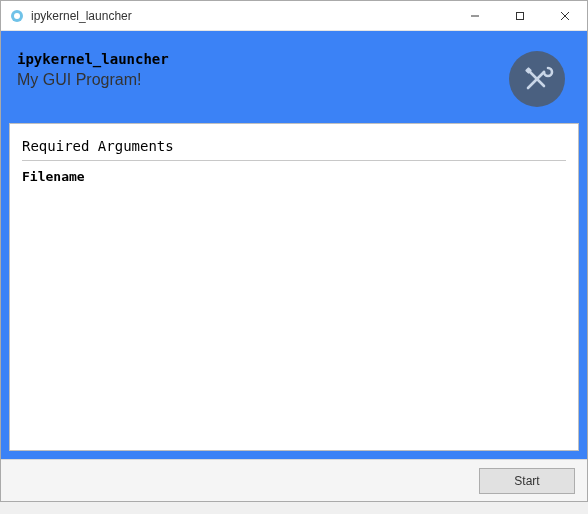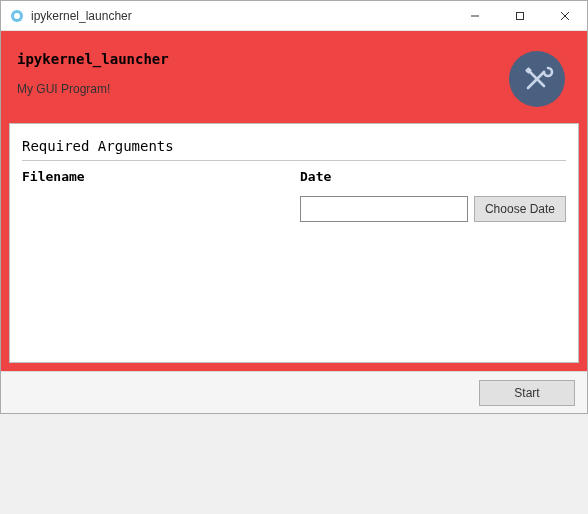--- a/index.html
+++ b/index.html
@@ -6,22 +6,22 @@
 body {
   font-family: "SimSun", "Consolas", monospace;
   font-size: 13px;
   background: #f0f0f0;
   width: 588px;
   height: 514px;
   overflow: hidden;
 }
 .window {
   width: 588px;
-  height: 414px;
-  background: #ef4444;
+  height: 502px;
+  background: #3b82f6;
   border: 1px solid #aaa;
   display: flex;
   flex-direction: column;
 }
 .titlebar {
   height: 30px;
   display: flex;
   align-items: center;
   padding: 0 0 0 8px;
   background: #fff;
@@ -57,24 +57,24 @@
 }
 .header-text {
   flex: 1;
 }
 .app-name {
   font-weight: bold;
   font-size: 14px;
   font-family: "SimSun","Consolas",monospace;
 }
 .app-desc {
-  font-size: 12px;
+  font-size: 16px;
   font-family: Tahoma, sans-serif;
   color: #333;
-  margin-top: 15px;
+  margin-top: 4px;
 }
 .logo-circle {
   width: 56px; height: 56px;
   border-radius: 50%;
   background: #4a6080;
   display: flex;
   align-items: center;
   justify-content: center;
   margin-right: 6px;
 }
@@ -196,25 +196,20 @@
   </div>
 
   <div class="content-panel">
     <div class="section-title">Required Arguments</div>
 
     <div class="field-row">
       <div class="field-col">
         <span class="field-label">Filename</span>
       </div>
       <div class="field-col">
-        <span class="field-label">Date</span>
-        <div class="input-group">
-          <input type="text" class="text-input" value="" style="">
-          <button class="btn wide">Choose Date</button>
-        </div>
       </div>
     </div>
   </div>
 
   <div class="footer">
     <button class="btn">Start</button>
   </div>
 
 </div>
 

